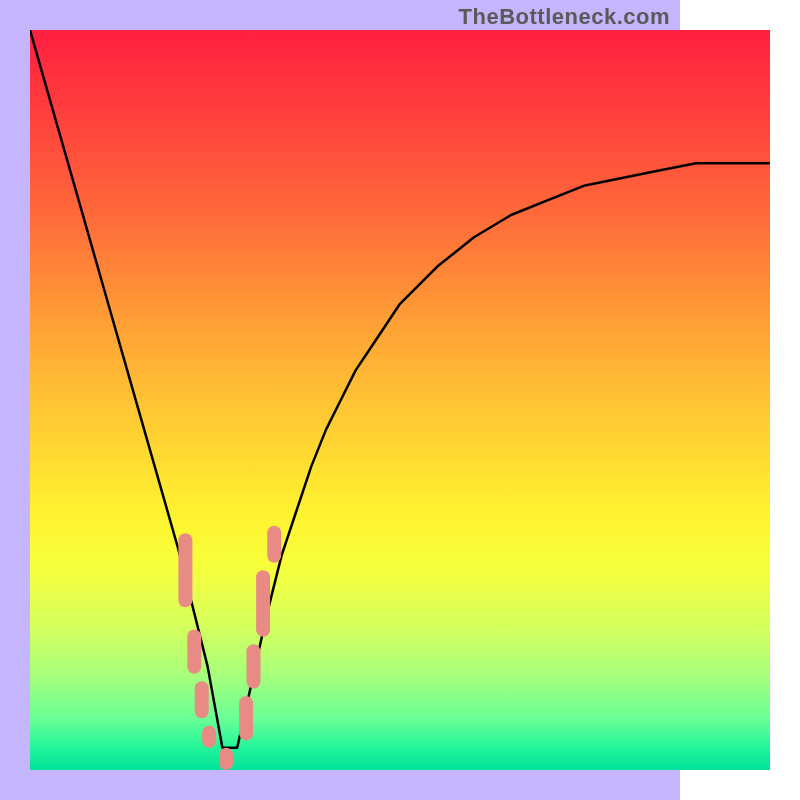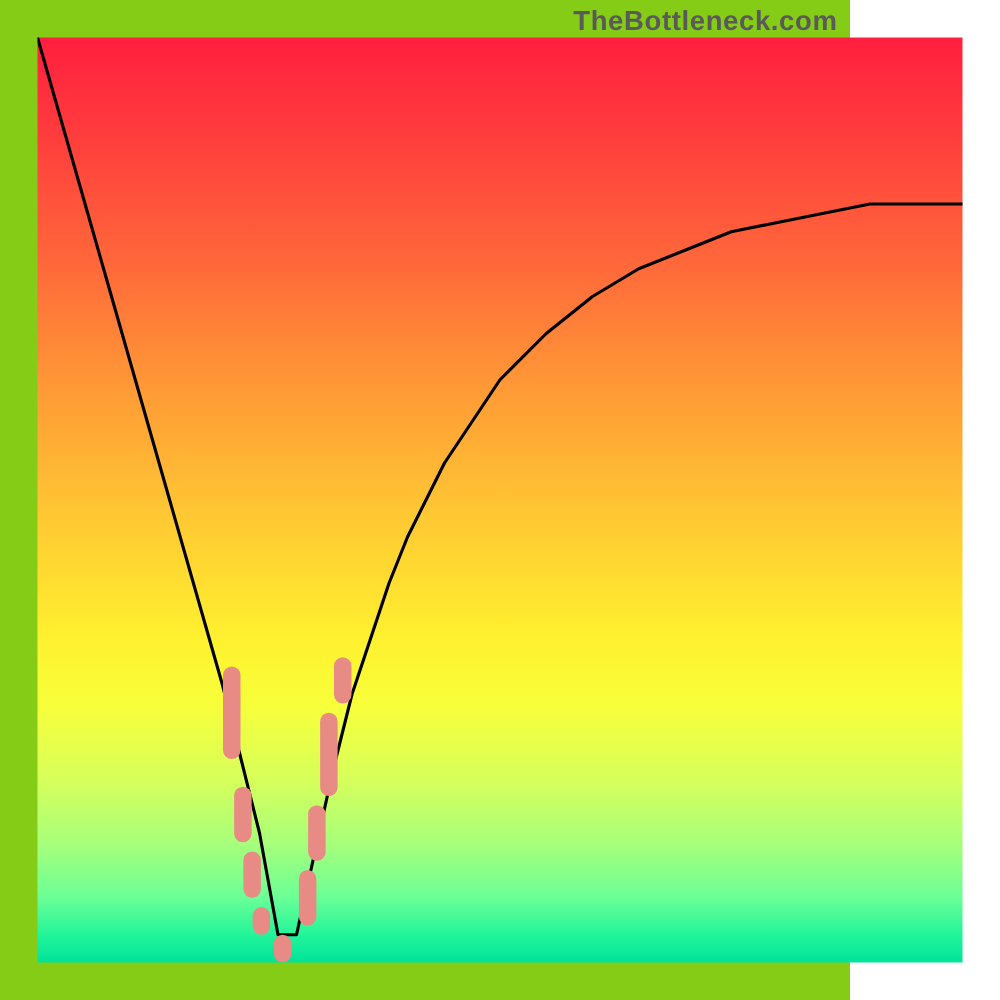--- a/index.html
+++ b/index.html
@@ -7,21 +7,21 @@
     padding: 0;
     width: 800px;
     height: 800px;
     overflow: hidden;
     font-family: Arial, Helvetica, sans-serif;
   }
   .frame {
     position: relative;
     width: 680px;
     height: 800px;
-    background: #84cc16;
+    background: #c4b5fd;
   }
   .plot-area {
     position: absolute;
     left: 30px;
     top: 30px;
     width: 740px;
     height: 740px;
     background: linear-gradient(to bottom,
       #ff1f3f 0%,
       #ff3b3d 10%,

